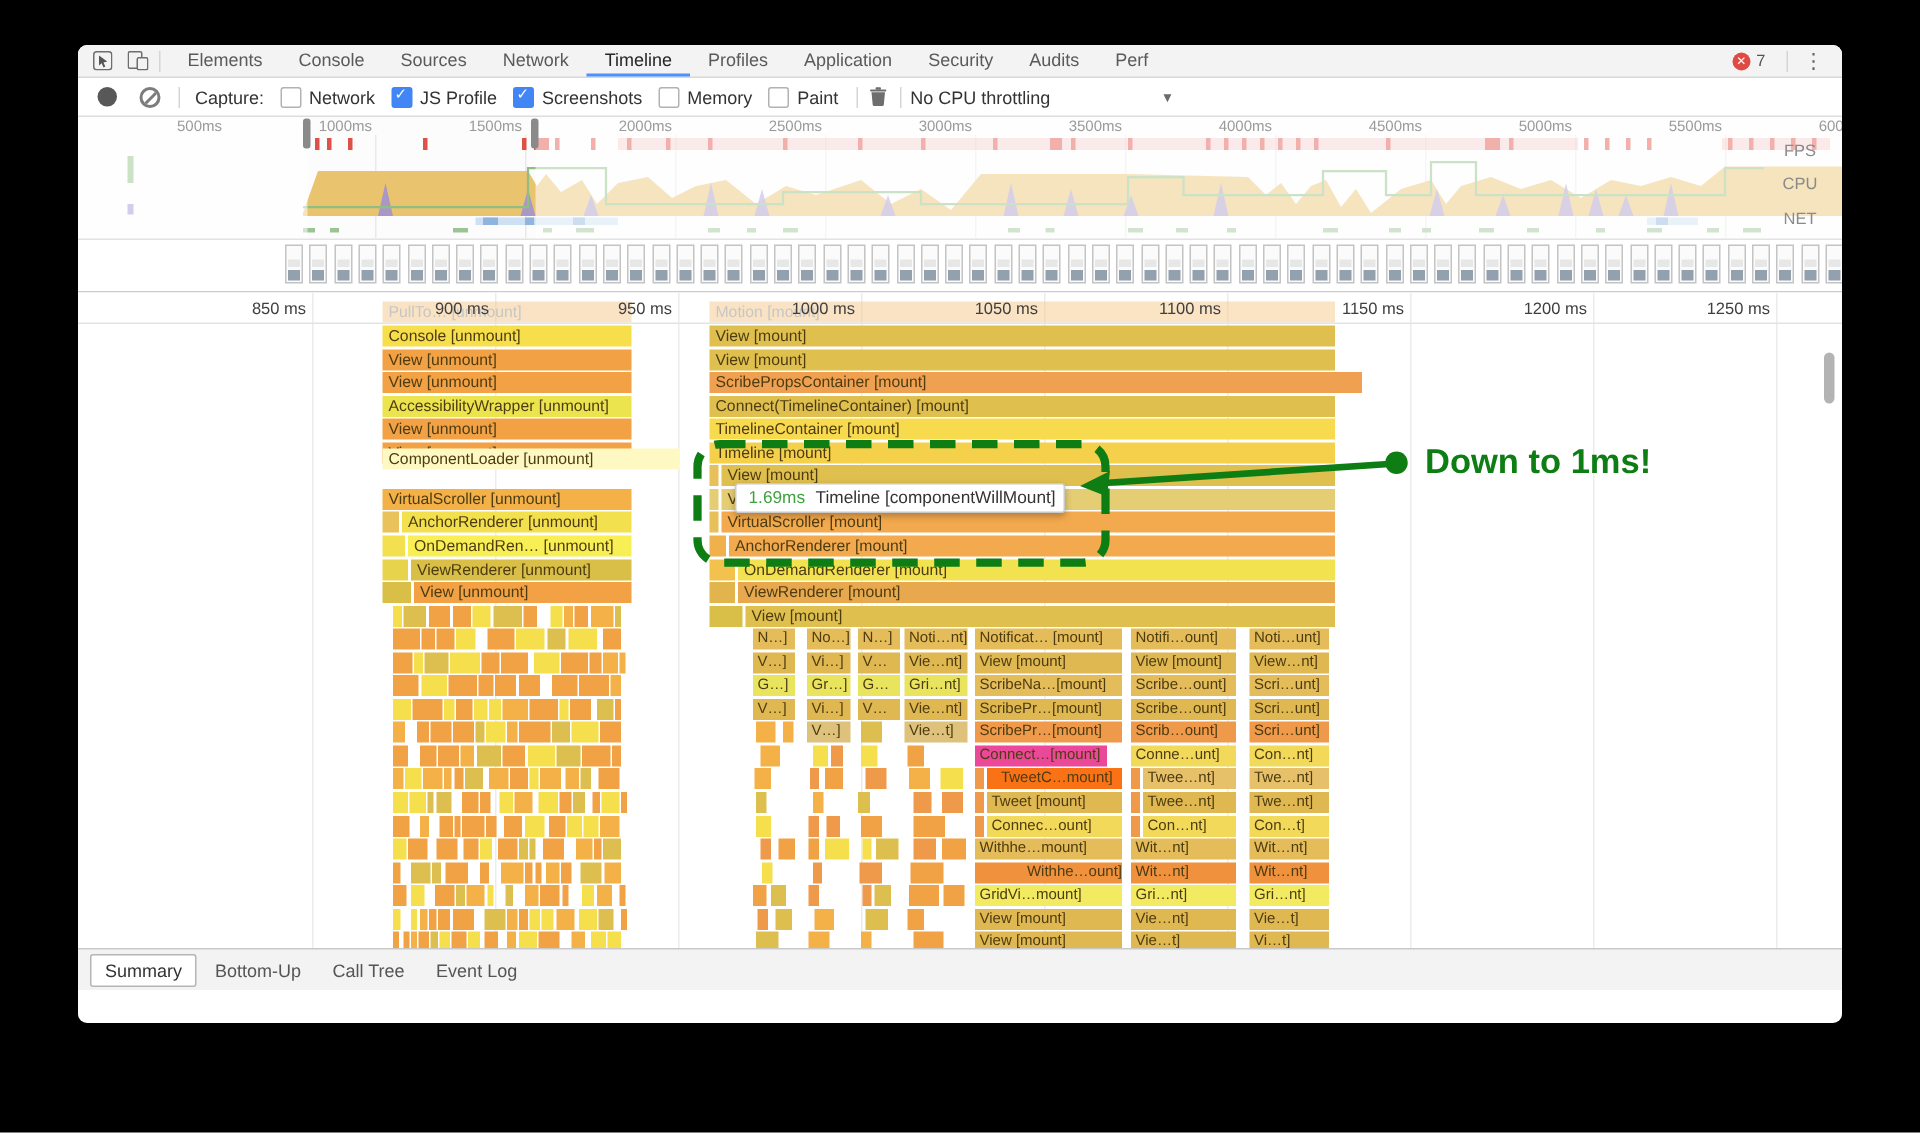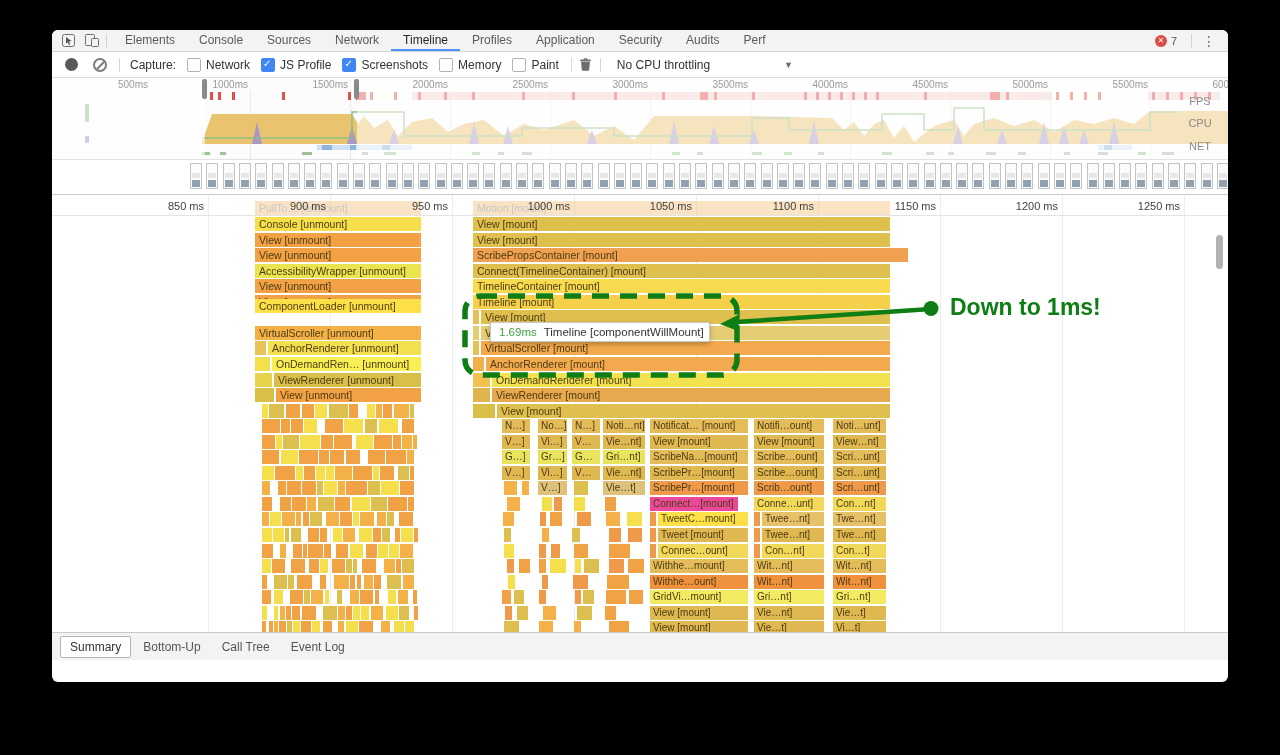--- a/index.html
+++ b/index.html
@@ -23,21 +23,21 @@
   .kebab{font-size:14px;color:#666;padding:0 4px;letter-spacing:0}
   
   #toolbar{height:25px;background:#fff;border-bottom:1px solid #ddd;display:flex;align-items:center;font-size:12px;color:#333}
   .rec{width:13px;height:13px;border-radius:50%;background:#585858;margin-left:13px}
   .blk{width:10px;height:10px;border:2px solid #7c7c7c;border-radius:50%;margin-left:15px;position:relative;overflow:hidden}
   .blk:after{content:"";position:absolute;left:-2px;top:4px;width:16px;height:2px;background:#7c7c7c;transform:rotate(-45deg)}
   .cbwrap{display:flex;align-items:center;margin-left:11px}
   .cbx{width:12px;height:12px;border:1px solid #b2b2b2;border-radius:2px;background:#fff;margin-right:5px;position:relative}
   .cbx.on{background:#4285f4;border-color:#4285f4}
   .cbx.on:after{content:"✓";position:absolute;color:#fff;font-size:10px;left:1px;top:-1px;font-weight:bold}
-  #thrsel{display:flex;align-items:center;justify-content:space-between;width:176px;margin-left:10px;color:#333}
+  #thrsel{display:flex;align-items:center;justify-content:space-between;width:176px;margin-left:0;color:#333}
   #thrsel .arr{color:#6b6b6b;font-size:9px}
   
   #overview{height:81px;position:relative;background:#fcfcfc;border-bottom:1px solid #e2e2e2;overflow:hidden}
   .ovlab{position:absolute;top:1px;height:11px;font-size:10px;color:#9a9a9a;text-align:right;width:44px}
   .sidelab{position:absolute;left:1126px;width:44px;text-align:center;font-size:11px;color:#8a8a8a}
   
   #filmstrip{height:34px;background:#fff;border-bottom:1px solid #ccc;position:relative;overflow:hidden}
   .thumb{position:absolute;top:3px;width:12px;height:26px;background:#fbfbfb;border:1px solid #c4c4c4;box-sizing:border-box}
   .thumb i{position:absolute;left:1px;right:1px;bottom:1px;height:7px;background:#93a0ae;display:block}
   .thumb b{position:absolute;left:1px;right:1px;top:9px;height:5px;background:#e7e7e7;display:block}
@@ -565,21 +565,21 @@
       <div class="frul" style="left: 936px;">1200 ms</div>
       <div class="frul" style="left: 1058px;">1250 ms</div>
       <div class="fbar faded" style="left: 203px; top: 6px; width: 166px; background: rgb(246, 201, 138);">PullTo… [unmount]</div>
       <div class="fbar faded" style="left: 421px; top: 6px; width: 417px; background: rgb(246, 201, 138);">Motion [mount]</div>
       <div class="fbar" style="left: 203px; top: 22px; width: 166px; background: rgb(247, 223, 75);">Console [unmount]</div>
       <div class="fbar" style="left: 203px; top: 37.55px; width: 166px; background: rgb(242, 161, 68);">View [unmount]</div>
       <div class="fbar" style="left: 203px; top: 53.1px; width: 166px; background: rgb(242, 161, 68);">View [unmount]</div>
       <div class="fbar" style="left: 203px; top: 68.65px; width: 166px; background: rgb(236, 228, 79);">AccessibilityWrapper [unmount]</div>
       <div class="fbar" style="left: 203px; top: 84.2px; width: 166px; background: rgb(242, 161, 68);">View [unmount]</div>
       <div class="fbar" style="left: 203px; top: 99.75px; width: 166px; background: rgb(242, 161, 68);">View [unmount]</div>
-      <div class="fbar" style="left: 203px; top: 104px; width: 166px; background: #fde047;">ComponentLoader [unmount]</div>
+      <div class="fbar" style="left: 203px; top: 104px; width: 198px; background: #fef9c3;">ComponentLoader [unmount]</div>
       <div class="fbar" style="left: 203px; top: 130.85px; width: 166px; background: rgb(243, 177, 72);">VirtualScroller [unmount]</div>
       <div class="fbar" style="left: 203px; top: 146.4px; width: 11px; background: rgb(234, 194, 92);"></div>
       <div class="fbar" style="left: 216px; top: 146.4px; width: 153px; background: rgb(243, 224, 78);">AnchorRenderer [unmount]</div>
       <div class="fbar" style="left: 203px; top: 161.95px; width: 15px; background: rgb(243, 224, 78);"></div>
       <div class="fbar" style="left: 220px; top: 161.95px; width: 149px; background: rgb(248, 239, 85);">OnDemandRen… [unmount]</div>
       <div class="fbar" style="left: 203px; top: 177.5px; width: 17px; background: rgb(232, 212, 76);"></div>
       <div class="fbar" style="left: 222px; top: 177.5px; width: 147px; background: rgb(217, 191, 71);">ViewRenderer [unmount]</div>
       <div class="fbar" style="left: 203px; top: 193.05px; width: 19px; background: rgb(217, 191, 71);"></div>
       <div class="fbar" style="left: 224px; top: 193.05px; width: 145px; background: rgb(242, 161, 68);">View [unmount]</div>
       <div class="fbar" style="left: 421px; top: 22px; width: 417px; background: rgb(223, 192, 79);">View [mount]</div>
@@ -672,27 +672,27 @@
       <div class="fbar" style="left: 577.063px; top: 395.2px; width: 14.3787px; background: rgb(241, 162, 69);"></div>
       <div class="fbar" style="left: 553.373px; top: 410.75px; width: 10.5629px; background: rgb(241, 162, 69);"></div>
       <div class="fbar" style="left: 556.736px; top: 426.3px; width: 20.2928px; background: rgb(241, 162, 69);"></div>
       <div class="fbar fcell" style="left: 598px; top: 224.15px; width: 98px; background: rgb(228, 188, 90);">Notificat… [mount]</div>
       <div class="fbar fcell" style="left: 598px; top: 239.7px; width: 98px; background: rgb(224, 184, 81);">View [mount]</div>
       <div class="fbar fcell" style="left: 598px; top: 255.25px; width: 98px; background: rgb(228, 188, 90);">ScribeNa…[mount]</div>
       <div class="fbar fcell" style="left: 598px; top: 270.8px; width: 98px; background: rgb(224, 184, 81);">ScribePr…[mount]</div>
       <div class="fbar fcell" style="left: 598px; top: 286.35px; width: 98px; background: rgb(239, 154, 74);">ScribePr…[mount]</div>
       <div class="fbar fcell" style="left: 598px; top: 301.9px; width: 88px; background: #ec4899;">Connect…[mount]</div>
       <div class="fbar" style="left: 598px; top: 317.45px; width: 6px; background: rgb(239, 154, 74);"></div>
-      <div class="fbar fcell" style="left: 606px; top: 317.45px; width: 90px; background: #fde047;">TweetC…mount]</div>
+      <div class="fbar fcell" style="left: 606px; top: 317.45px; width: 90px; background: #f97316; text-align: center;">TweetC…mount]</div>
       <div class="fbar" style="left: 598px; top: 333px; width: 6px; background: rgb(239, 154, 74);"></div>
       <div class="fbar fcell" style="left: 606px; top: 333px; width: 90px; background: rgb(224, 184, 81);">Tweet [mount]</div>
       <div class="fbar" style="left: 598px; top: 348.55px; width: 6px; background: rgb(239, 154, 74);"></div>
       <div class="fbar fcell" style="left: 606px; top: 348.55px; width: 90px; background: rgb(242, 217, 90);">Connec…ount]</div>
       <div class="fbar fcell" style="left: 598px; top: 364.1px; width: 98px; background: rgb(228, 188, 90);">Withhe…mount]</div>
-      <div class="fbar fcell" style="left: 598px; top: 379.65px; width: 98px; background: rgb(240, 145, 61);">Withhe…ount]</div>
+      <div class="fbar fcell" style="left: 598px; top: 379.65px; width: 98px; background: rgb(240, 145, 61); text-align: right;">Withhe…ount]</div>
       <div class="fbar fcell" style="left: 598px; top: 395.2px; width: 98px; background: rgb(242, 234, 96);">GridVi…mount]</div>
       <div class="fbar fcell" style="left: 598px; top: 410.75px; width: 98px; background: rgb(224, 184, 81);">View [mount]</div>
       <div class="fbar fcell" style="left: 598px; top: 426.3px; width: 98px; background: rgb(224, 184, 81);">View [mount]</div>
       <div class="fbar fcell" style="left: 702px; top: 224.15px; width: 70px; background: rgb(228, 188, 90);">Notifi…ount]</div>
       <div class="fbar fcell" style="left: 702px; top: 239.7px; width: 70px; background: rgb(224, 184, 81);">View [mount]</div>
       <div class="fbar fcell" style="left: 702px; top: 255.25px; width: 70px; background: rgb(228, 188, 90);">Scribe…ount]</div>
       <div class="fbar fcell" style="left: 702px; top: 270.8px; width: 70px; background: rgb(224, 184, 81);">Scribe…ount]</div>
       <div class="fbar fcell" style="left: 702px; top: 286.35px; width: 70px; background: rgb(239, 154, 74);">Scrib…ount]</div>
       <div class="fbar fcell" style="left: 702px; top: 301.9px; width: 70px; background: rgb(242, 217, 90);">Conne…unt]</div>
       <div class="fbar" style="left: 702px; top: 317.45px; width: 6px; background: rgb(239, 154, 74);"></div>

